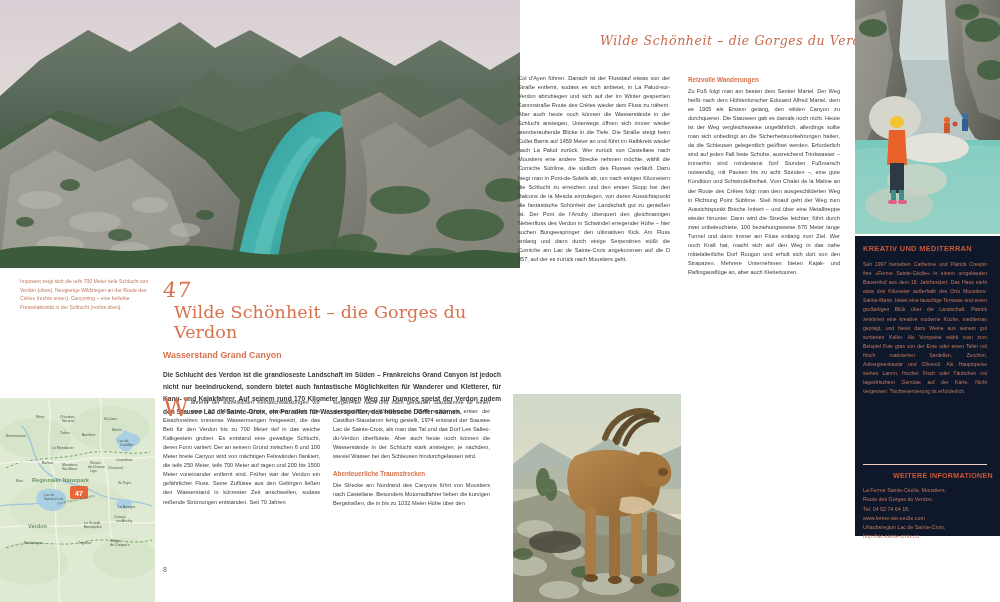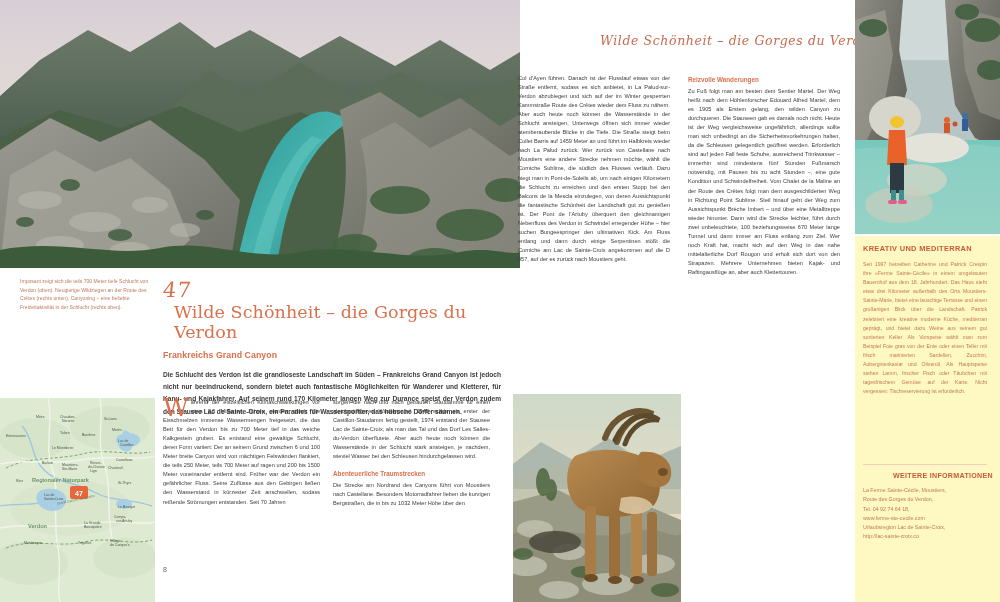--- a/index.html
+++ b/index.html
@@ -71,22 +71,22 @@
   }
 
   
   .pagenum{
     position:absolute;left:163px;top:566px;
     font-size:7px;color:#6b6663;
   }
 
   
   .sidebar{
-    position:absolute;left:855px;top:236px;width:145px;height:366px;
-    background:#fef9c3;
+    position:absolute;left:855px;top:236px;width:145px;height:300px;
+    background:#0f172a;
   }
   .sb-title{
     position:absolute;left:8px;top:8px;width:130px;
     font-size:7.4px;font-weight:bold;color:#c9593a;letter-spacing:.35px;
   }
   .sb-body{
     position:absolute;left:8px;top:24px;width:124px;
     font-size:5.15px;line-height:9.1px;color:#c0795e;text-align:justify;
   }
   .sb-rule{
@@ -240,21 +240,21 @@
     </svg>
   </div>
 
   <div class="caption">Imposant zeigt sich die teils 700 Meter tiefe Schlucht von Verdon (oben). Neugierige Wildziegen an der Route des Crêtes (rechts unten).  Canyoning – eine beliebte Freizeitaktivität in der Schlucht (rechts oben).</div>
 
   <div class="headwrap">
     <div>
       <span class="chapnum">47</span>
       <span class="headline">Wilde Schönheit – die Gorges du Verdon</span>
     </div>
-    <div class="subhead">Frankreichs Grand Canyon</div>
+    <div class="subhead">Wasserstand Grand Canyon</div>
     <div class="lead">Die Schlucht des Verdon ist die grandioseste Landschaft im Süden – Frankreichs Grand Canyon ist jedoch nicht nur beeindruckend, sondern bietet auch fantastische Möglichkeiten für Wanderer und Kletterer, für Kanu- und Kajakfahrer. Auf seinem rund 170 Kilometer langen Weg zur Durance speist der Verdon zudem den Stausee Lac de Sainte-Croix, ein Paradies für Wassersportler, das hübsche Dörfer säumen.</div>
   </div>
 
   <div class="col" style="left:163px;top:398px;width:157px;">
     <p>
       <span class="dropcap">W</span><span>ährend der eiszeitlichen Klimaschwankungen vor etwa 2,5 Millionen Jahren wurden durch die Eisschmelzen immense  Wassermengen freigesetzt, die das Bett für den Verdon bis zu 700 Meter tief in das weiche Kalkgestein gruben. Es entstand eine gewaltige Schlucht, deren Form variiert: Der an seinem Grund zwischen 6 und 100 Meter breite Canyon wird von mächtigen Felswänden flankiert, die teils 250 Meter, teils 700 Meter auf ragen und 200 bis 1500 Meter voneinander entfernt sind. Früher war der Verdon ein gefährlicher Fluss. Seine Zuflüsse aus den Gebirgen ließen den Wasserstand in kürzester Zeit anschwellen, sodass reißende Strömungen entstanden. Seit 70 Jahren</span>
     </p>
   </div>
 
   <div class="col" style="left:333px;top:398px;width:157px;">

